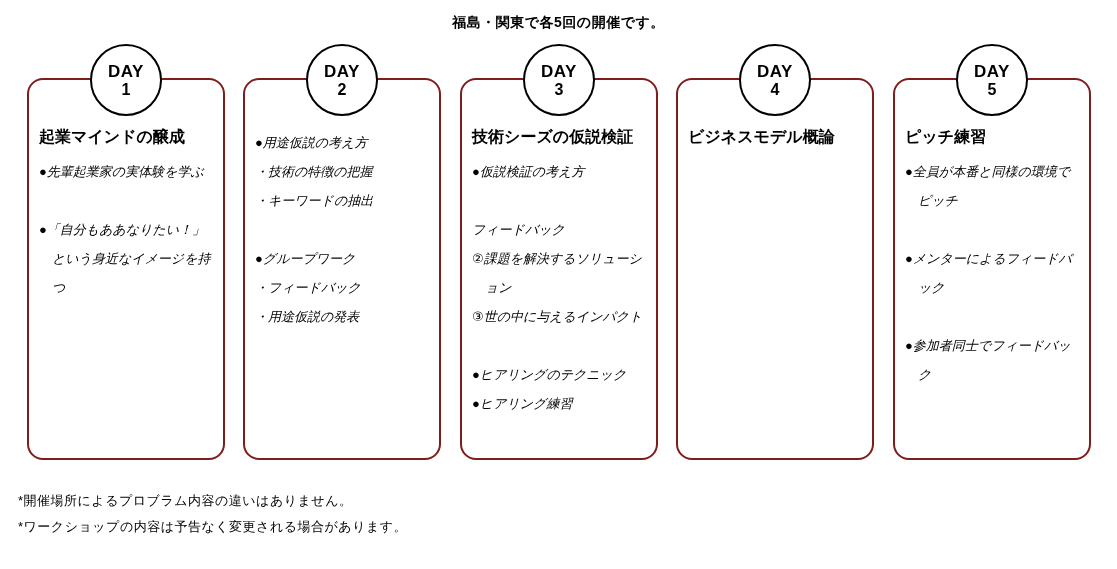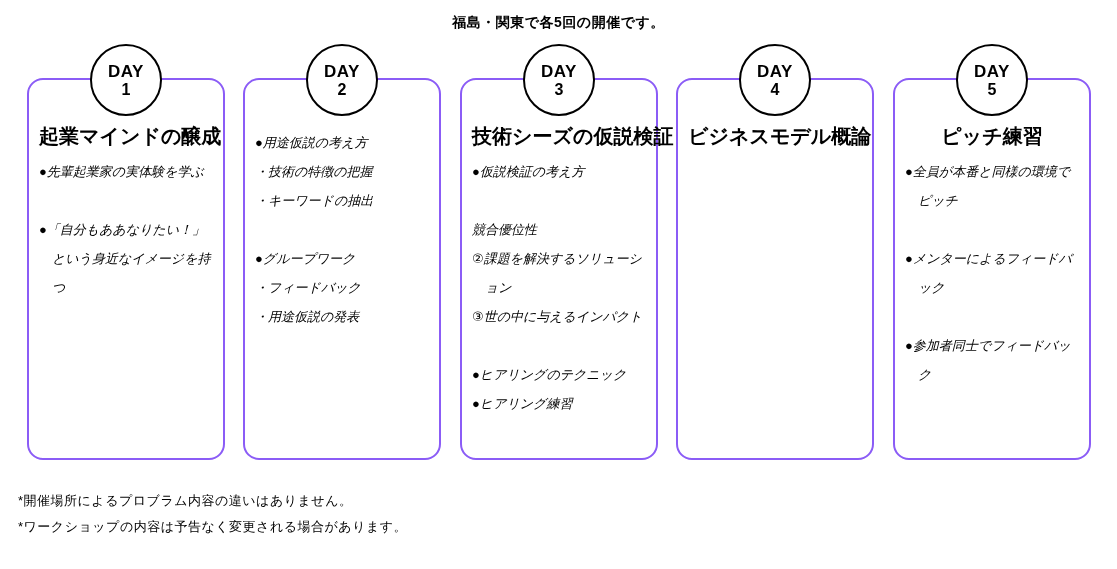--- a/index.html
+++ b/index.html
@@ -21,21 +21,21 @@
     font-size: 14px;
     font-weight: bold;
     letter-spacing: 0.5px;
   }
   .card {
     position: absolute;
     top: 78px;
     width: 198px;
     height: 382px;
     box-sizing: border-box;
-    border: 2px solid #8b5cf6;
+    border: 2px solid #7f1d1d;
     border-radius: 16px;
     background: #fff;
     padding: 42px 10px 0 10px;
   }
   .card:nth-child(1) { left: 27px; }
   .card:nth-child(2) { left: 243px; }
   .card:nth-child(3) { left: 460px; }
   .card:nth-child(4) { left: 676px; }
   .card:nth-child(5) { left: 893px; }
   .badge {
@@ -60,23 +60,23 @@
     font-weight: bold;
     line-height: 19px;
     letter-spacing: 0.5px;
   }
   .badge-number {
     font-size: 16px;
     font-weight: bold;
     line-height: 18px;
   }
   .card-title {
-    text-align: center;
+    text-align: left;
     font-weight: bold;
-    font-size: 20px;
+    font-size: 16px;
     line-height: 29px;
     white-space: nowrap;
   }
   .items { margin-top: 6px; }
   .item {
     font-size: 13px;
     line-height: 29px;
     min-height: 29px;
     word-break: break-all;
     font-style: italic;
@@ -133,21 +133,21 @@
 
   <div class="card">
     <div class="badge">
       <div class="badge-label">DAY</div>
       <div class="badge-number">3</div>
     </div>
     <div class="card-title">技術シーズの仮説検証</div>
     <div class="items">
           <div class="item hang">●仮説検証の考え方</div>
           <div class="item"></div>
-          <div class="item hang">競合優位性</div>
+          <div class="item hang">フィードバック</div>
           <div class="item hang">②課題を解決するソリューション</div>
           <div class="item hang">③世の中に与えるインパクト</div>
           <div class="item"></div>
           <div class="item hang">●ヒアリングのテクニック</div>
           <div class="item hang">●ヒアリング練習</div>
         </div>
   </div>
 
   <div class="card">
     <div class="badge">

